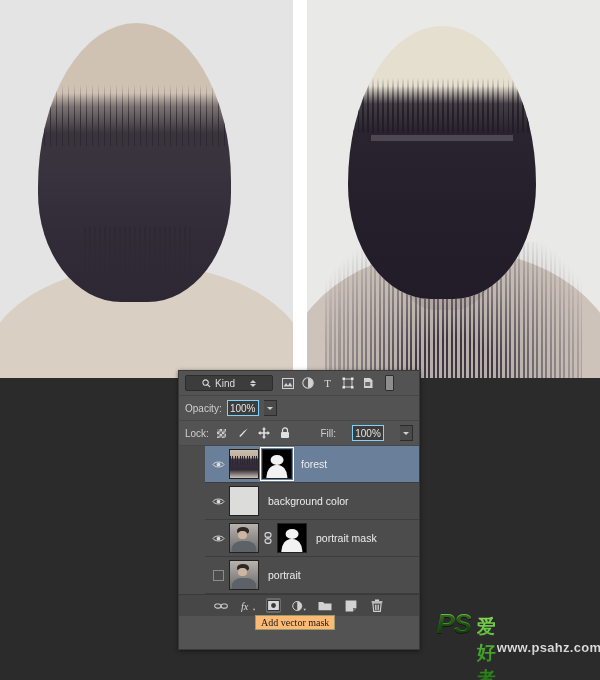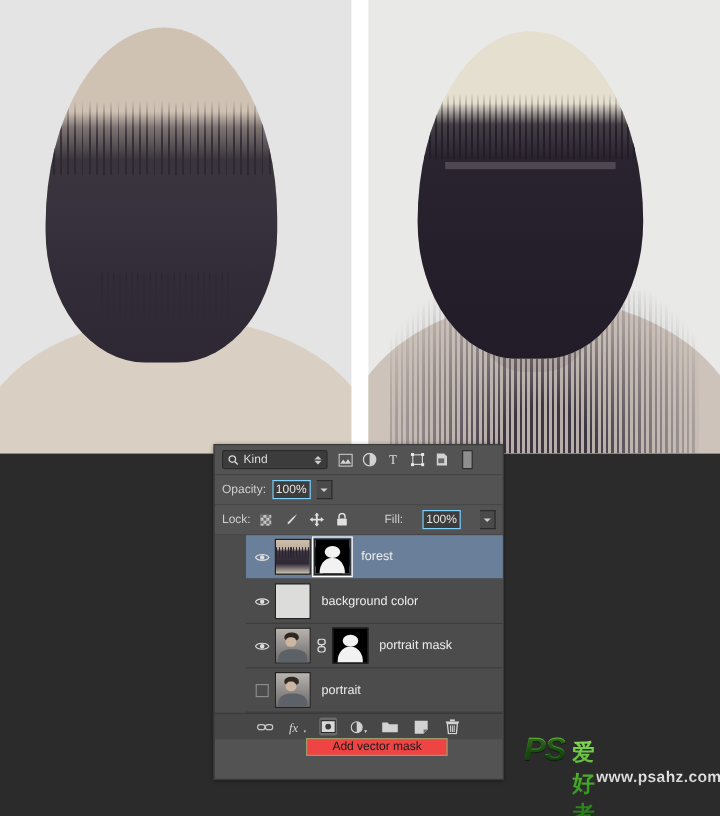--- a/index.html
+++ b/index.html
@@ -156,21 +156,21 @@
     width:0;height:0;border-left:3px solid transparent;border-right:3px solid transparent;
     border-top:4px solid #c3c3c3;margin-right:2px;
   }
 
   
   .row{display:flex;align-items:center;padding:4px 6px;}
   .filterrow{border-bottom:1px solid #474747;}
   .kindbox{
     display:flex;align-items:center;gap:4px;
     background:#3c3c3c;border:1px solid #2c2c2c;border-radius:2px;
-    height:16px;padding:0 4px;width:88px;box-sizing:border-box;cursor:pointer;
+    height:16px;padding:0 16px;width:88px;box-sizing:border-box;cursor:pointer;
   }
   .kindbox .lbl{flex:1;font-size:10px;color:#dcdcdc;}
   .stepper{display:flex;flex-direction:column;gap:1px;}
   .stepper .up{width:0;height:0;border-left:3px solid transparent;border-right:3px solid transparent;border-bottom:3px solid #cfcfcf;}
   .stepper .dn{width:0;height:0;border-left:3px solid transparent;border-right:3px solid transparent;border-top:3px solid #cfcfcf;}
   .ficons{display:flex;align-items:center;gap:7px;margin-left:8px;}
   .ficon{width:13px;height:13px;display:flex;align-items:center;justify-content:center;cursor:pointer;}
   .fswitch{width:7px;height:14px;background:#8e8e8e;border:1px solid #2d2d2d;border-radius:1px;margin-left:4px;cursor:pointer;}
 
   
@@ -257,22 +257,22 @@
 
   
   .lbar{
     height:21px;background:#474747;border-top:1px solid #3a3a3a;
     display:flex;align-items:center;justify-content:center;gap:11px;position:relative;
   }
   .lbico{width:15px;height:15px;display:flex;align-items:center;justify-content:center;cursor:pointer;border-radius:2px;}
   .lbico.active{background:#6b6b6b;}
   .tooltip{
     position:absolute;left:76px;top:20px;
-    background:#ef4444;border:1px solid #9a9a6a;color:#1a1a1a;
-    font-size:10px;padding:1px 21px;white-space:nowrap;z-index:20;
+    background:#fdba74;border:1px solid #9a9a6a;color:#1a1a1a;
+    font-size:10px;padding:1px 5px;white-space:nowrap;z-index:20;font-family:Liberation Serif, serif;
   }
 
   
   .watermark{
     position:absolute;right:6px;bottom:6px;width:150px;height:48px;
     display:flex;flex-direction:row;align-items:center;justify-content:center;
     pointer-events:none;
   }
   .wm-top{display:flex;align-items:baseline;gap:6px;}
   .wm-ps{

